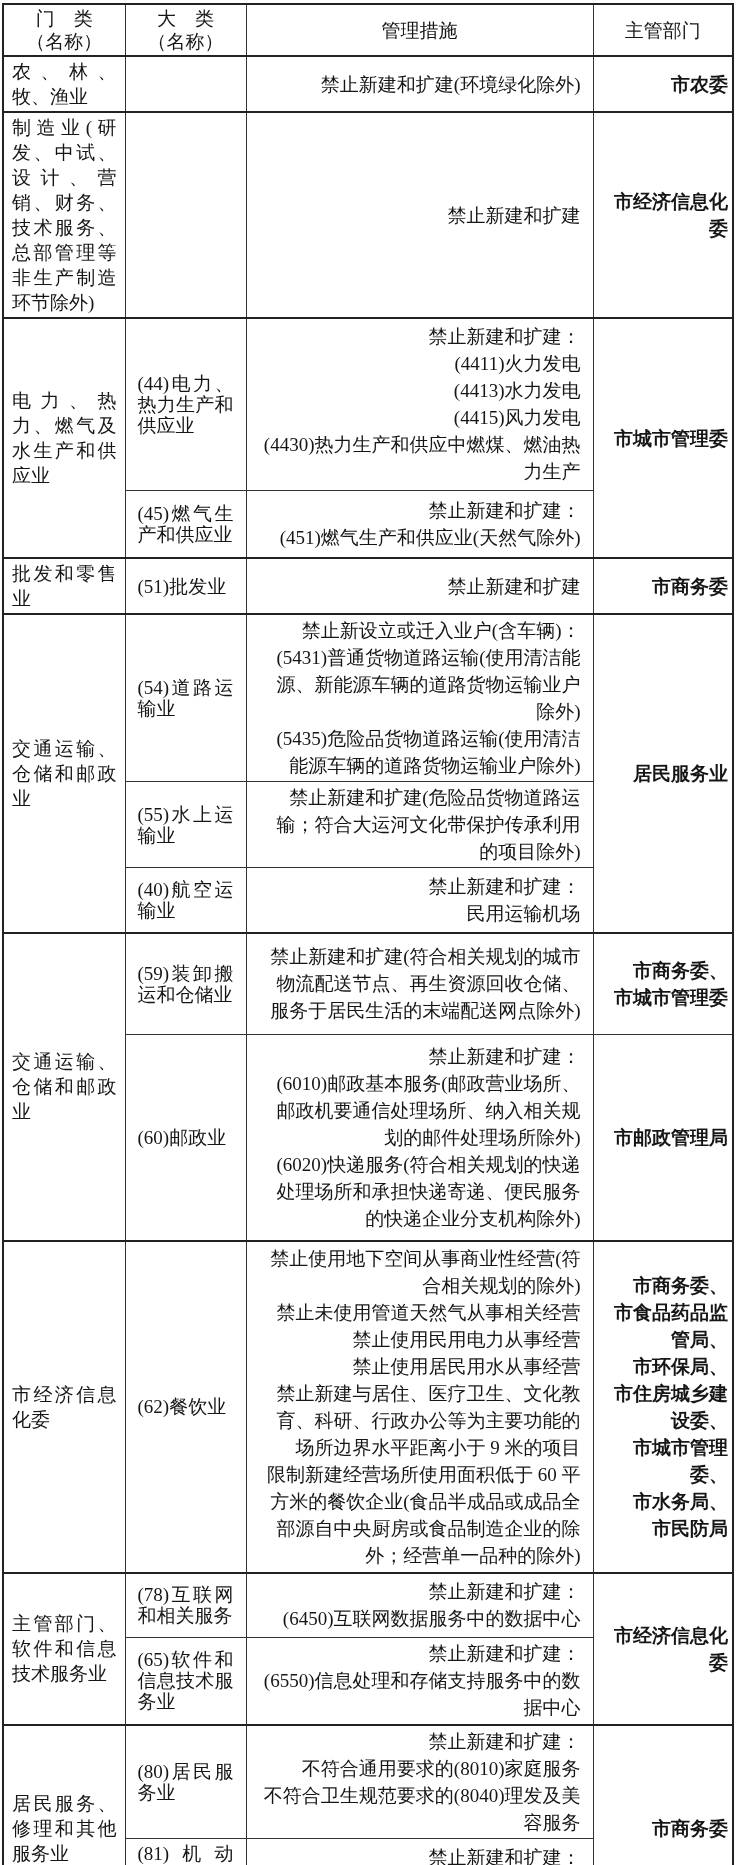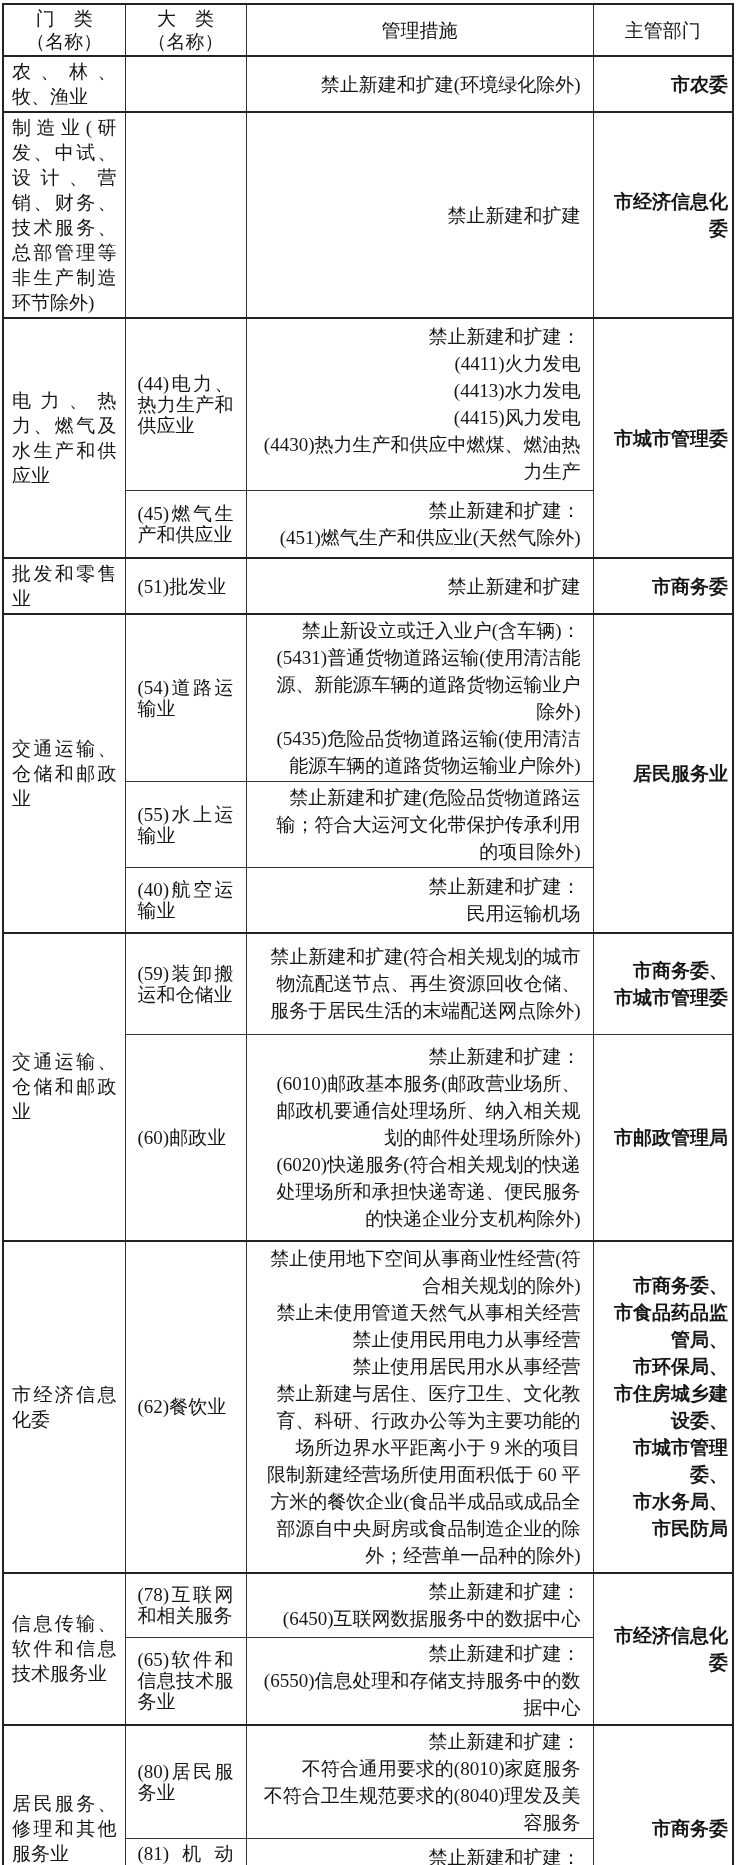--- a/index.html
+++ b/index.html
@@ -163,21 +163,21 @@
       <td class="c4">市商务委、
 市食品药品监管局、
 市环保局、
 市住房城乡建设委、
 市城市管理委、
 市水务局、
 市民防局</td>
     </tr>
 
     <tr class="sec" style="height:65px">
-      <td class="c1" rowspan="2">信息传输、软件和信息技术服务业</td>
+      <td class="c1" rowspan="2">主管部门、软件和信息技术服务业</td>
       <td class="c2">(78)互联网和相关服务</td>
       <td class="c3">禁止新建和扩建：
 (6450)互联网数据服务中的数据中心</td>
       <td class="c4" rowspan="2">市经济信息化委</td>
     </tr>
     <tr style="height:87px">
       <td class="c2">(65)软件和信息技术服务业</td>
       <td class="c3">禁止新建和扩建：
 (6550)信息处理和存储支持服务中的数据中心</td>
     </tr>

